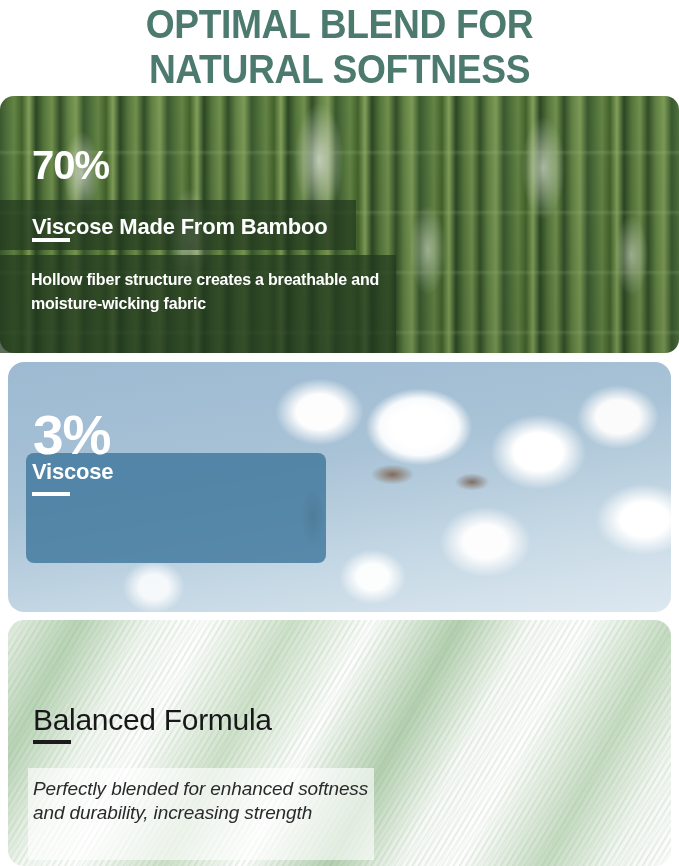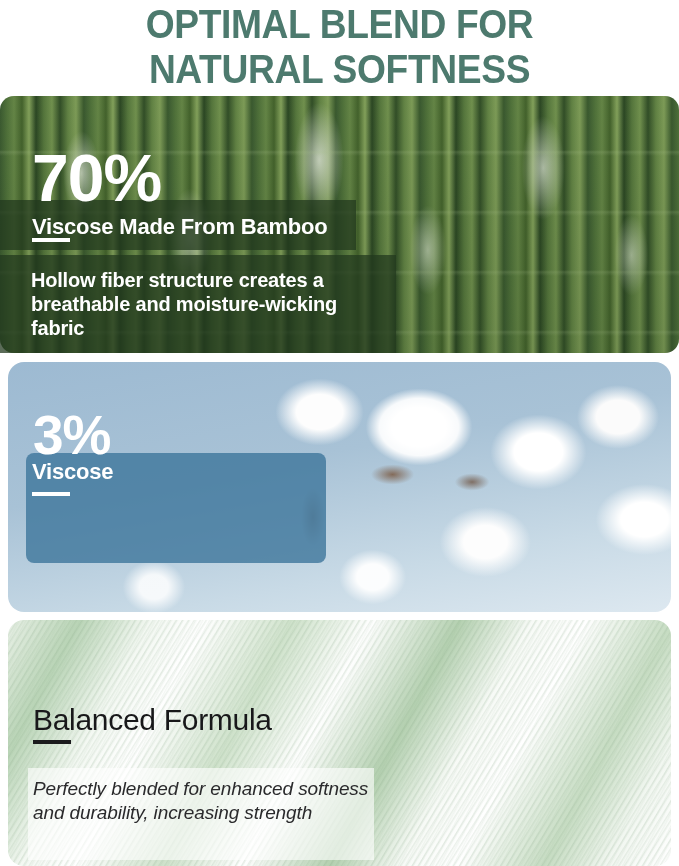--- a/index.html
+++ b/index.html
@@ -157,21 +157,21 @@
   
   .stat-number {
     position: absolute;
     color: #ffffff;
     font-family: "Liberation Sans", sans-serif;
     font-weight: bold;
     letter-spacing: -1px;
     line-height: 1;
     z-index: 4;
   }
-  .stat-number-70 { left: 32px; top: 145px; font-size: 66px; }
+  .stat-number-70 { left: 32px; top: 145px; font-size: 40px; }
   .stat-number-30 { left: 33px; top: 408px; font-size: 55px; }
 
   .tint-band {
     position: absolute;
     z-index: 3;
   }
   
   .band-label-1 {
     left: 0px;
     top: 200px;
@@ -217,21 +217,21 @@
     color: #ffffff;
     font-size: 22px;
     font-weight: bold;
     letter-spacing: -0.2px;
   }
   .body-1 {
     left: 31px;
     top: 268px;
     width: 356px;
     color: #ffffff;
-    font-size: 20px;
+    font-size: 16px;
     font-weight: bold;
     line-height: 24px;
     letter-spacing: -0.2px;
   }
   .label-2 {
     left: 32px;
     top: 459px;
     color: #ffffff;
     font-size: 22px;
     font-weight: bold;

